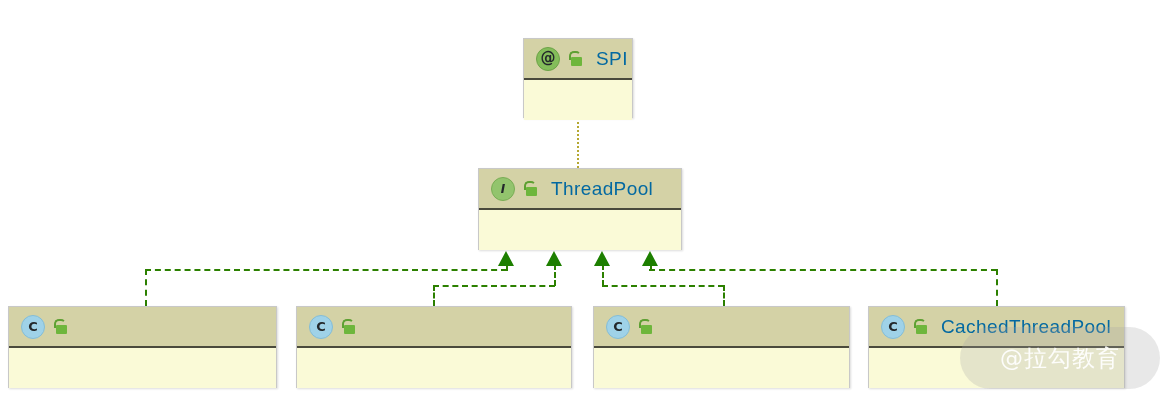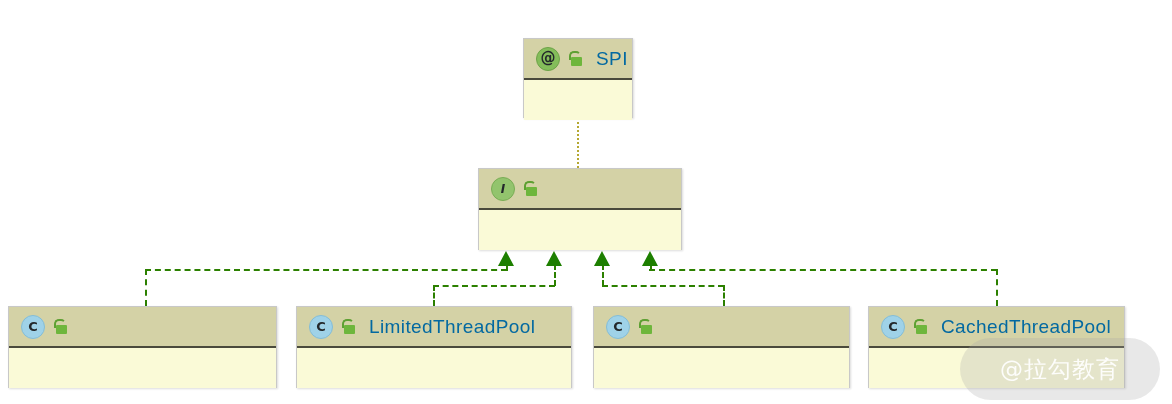--- a/index.html
+++ b/index.html
@@ -195,20 +195,21 @@
     <div class="uml-body"></div>
   </div>
 
   <div class="uml-node" style="left:478px; top:168px; width:204px; height:82px;">
     <div class="uml-header">
       <span class="stereo stereo-interface">I</span>
       <span class="lock-icon">
         <span class="shackle"></span>
           <span class="body"></span>
       </span>
+      <span class="uml-title">ThreadPool</span>
     </div>
     <div class="uml-body"></div>
   </div>
 
   <div class="uml-node" style="left:8px; top:306px; width:269px; height:82px;">
     <div class="uml-header">
       <span class="stereo stereo-class">C</span>
       <span class="lock-icon">
         <span class="shackle"></span>
           <span class="body"></span>
@@ -217,21 +218,20 @@
     <div class="uml-body"></div>
   </div>
 
   <div class="uml-node" style="left:296px; top:306px; width:276px; height:82px;">
     <div class="uml-header">
       <span class="stereo stereo-class">C</span>
       <span class="lock-icon">
         <span class="shackle"></span>
           <span class="body"></span>
       </span>
-      <span class="uml-title">LimitedThreadPool</span>
     </div>
     <div class="uml-body"></div>
   </div>
 
   <div class="uml-node" style="left:593px; top:306px; width:257px; height:82px;">
     <div class="uml-header">
       <span class="stereo stereo-class">C</span>
       <span class="lock-icon">
         <span class="shackle"></span>
           <span class="body"></span>
@@ -245,15 +245,15 @@
       <span class="stereo stereo-class">C</span>
       <span class="lock-icon">
         <span class="shackle"></span>
           <span class="body"></span>
       </span>
       <span class="uml-title">CachedThreadPool</span>
     </div>
     <div class="uml-body"></div>
   </div>
 
-  <div id="watermark" style="left:960px; top:338px; width:200px; height:62px;">@拉勾教育</div>
+  <div id="watermark" style="left:960px; top:327px; width:200px; height:62px;">@拉勾教育</div>
 
 </div>
 
 </body></html>

